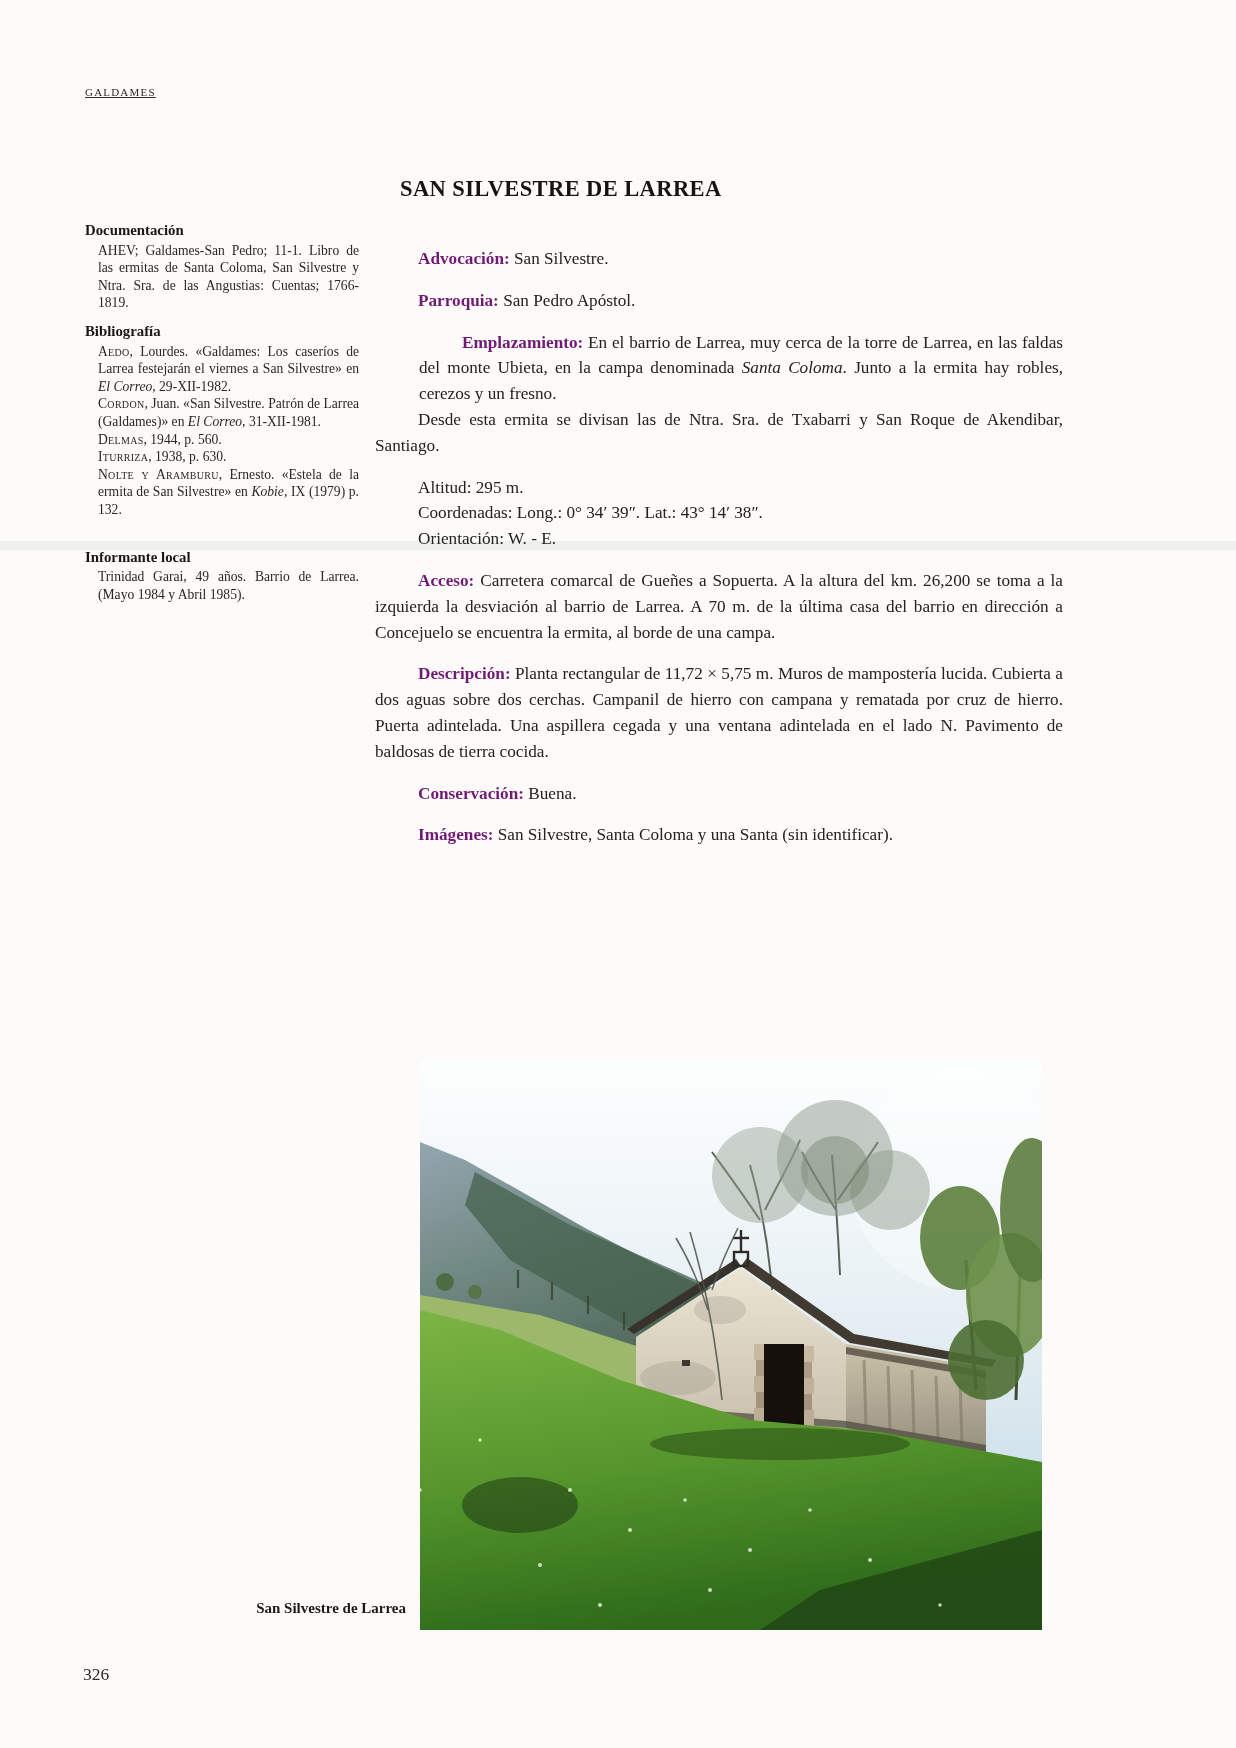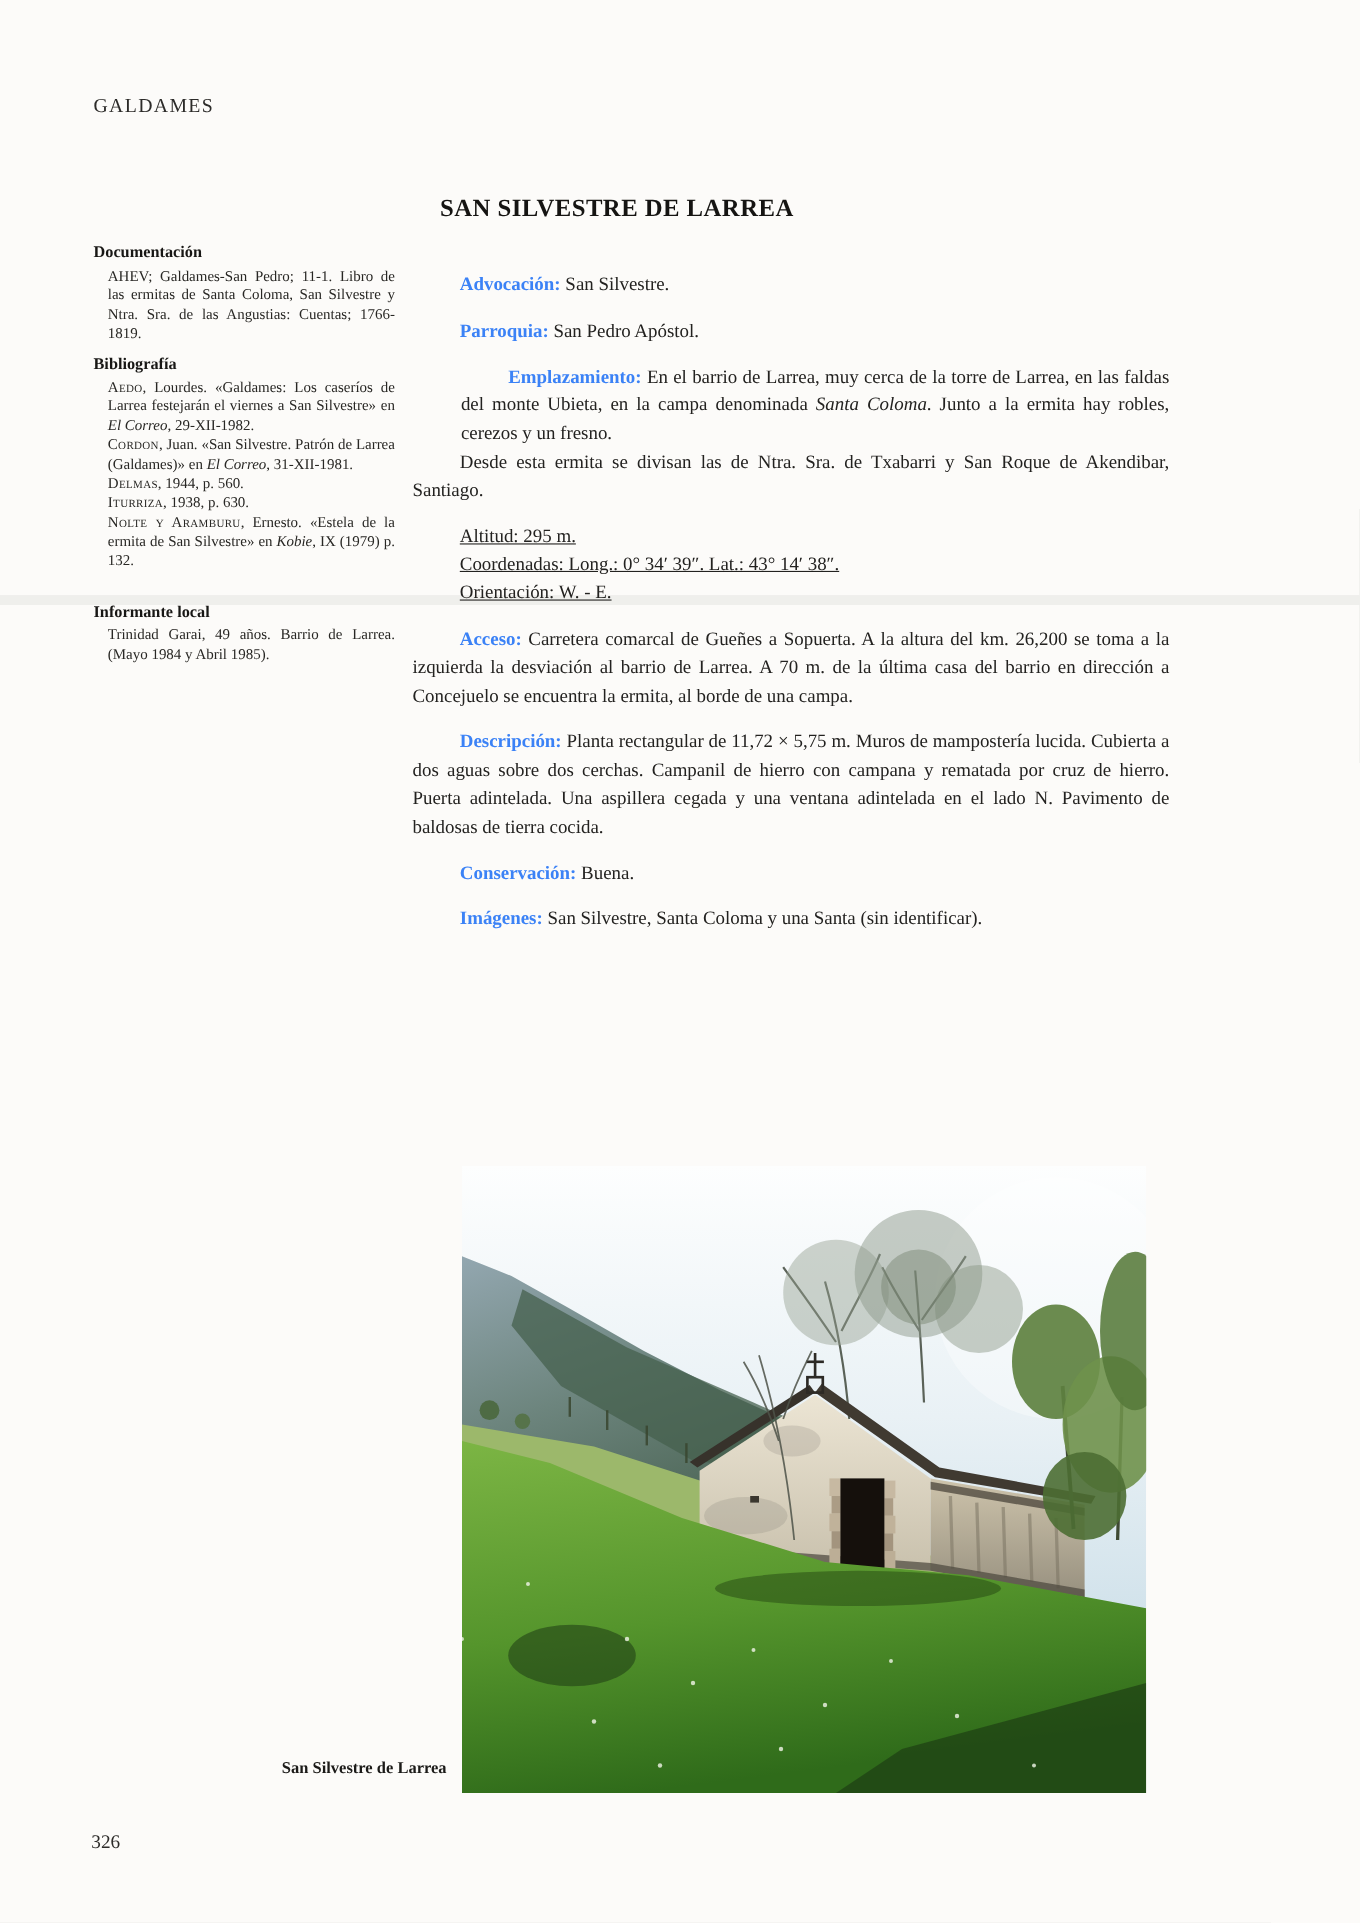--- a/index.html
+++ b/index.html
@@ -11,21 +11,21 @@
     font-family:"Liberation Serif", serif;
     color:#1f1e1c;
     overflow:hidden;
   }
   .scan-band{
     position:absolute;left:0;top:541px;width:1236px;height:9px;
     background:rgba(198,196,190,0.22);
   }
   .running-header{
     position:absolute;left:85px;top:86px;
-    font-size:18px;letter-spacing:1.2px;color:#2c2b29;
+    font-size:11px;letter-spacing:1.2px;color:#2c2b29;text-decoration:underline;
   }
   .page-title{
     position:absolute;left:400px;top:176px;
     font-size:22.5px;font-weight:700;letter-spacing:.4px;color:#151412;
   }
   .sidebar{
     position:absolute;left:85px;top:222px;width:274px;
     font-size:13.6px;line-height:17.6px;
   }
   .sb-heading{
@@ -40,23 +40,23 @@
     position:absolute;left:375px;top:246px;width:688px;
   }
   .para{
     margin:0 0 16px 0;
     font-size:17.2px;line-height:25.8px;
     text-align:justify;text-indent:43px;color:#232220;
   }
   .para.tight{margin-bottom:0;margin-left:44px;}
   .data-lines{
     margin:0 0 16px 0;padding-left:43px;
-    font-size:17.2px;line-height:25.8px;color:#232220;text-decoration:underline;
-  }
-  .b{font-weight:700;color:#3b82f6;}
+    font-size:17.2px;line-height:25.8px;color:#232220;
+  }
+  .b{font-weight:700;color:#701a75;}
   .i{font-style:italic;}
   .sc{font-variant:small-caps;letter-spacing:.3px;}
   .photo{
     position:absolute;left:420px;top:1060px;width:622px;height:570px;
     margin:0;padding:0;
   }
   .photo svg{display:block;}
   .photo-caption{
     position:absolute;left:150px;top:1600px;width:256px;
     font-size:15px;font-weight:700;text-align:right;color:#1b1a18;

